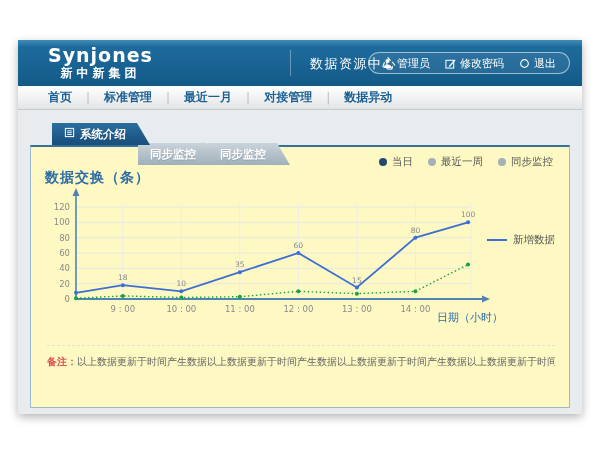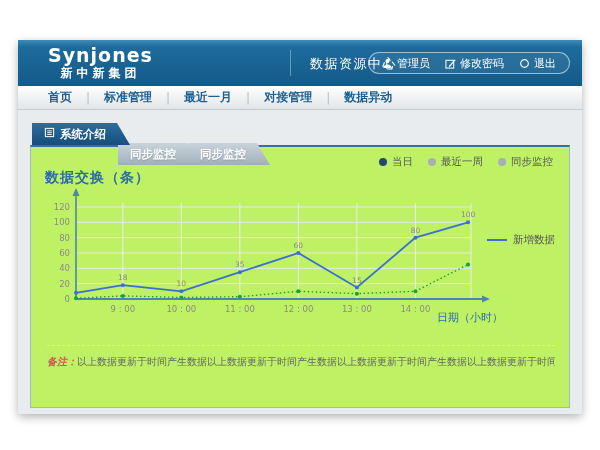--- a/index.html
+++ b/index.html
@@ -32,46 +32,46 @@
   .nav-item { color:#1b5f93; font-weight:bold; cursor:pointer; }
   .nav-sep { color:#b9bfc3; margin:0 14px; }
 
   
   .content { position:relative; height:304px; }
   .tabs { position:absolute; left:14px; top:13px; display:flex; height:22px; }
   .tab { position:relative; height:22px; display:flex; align-items:center; gap:5px;
     color:#fff; font-size:11.5px; font-weight:bold; padding:0 24px 0 12px;
     margin-right:-12px; cursor:pointer; text-shadow:0 1px 1px rgba(0,0,0,.15);
     clip-path:polygon(0 0, calc(100% - 13px) 0, 100% 100%, 0 100%); }
-  .tab.active { background:linear-gradient(#2a6f9f,#174e7c); }
+  .tab.active { background:linear-gradient(#2a6f9f,#174e7c);margin-left:20px; }
   .tab.inactive { background:linear-gradient(#c9d3da,#9fb0bb);margin-top:20px; }
   .tab svg { width:11px; height:11px; }
 
   .card { position:absolute; left:12px; top:35px; width:540px; height:263px;
-    background:#bef264; border:1px solid #9cb9cd; border-top:2px solid #35709f; }
+    background:#fef9c3; border:1px solid #9cb9cd; border-top:2px solid #35709f; }
 
   .radios { position:absolute; top:8px; right:16px; display:flex; gap:15px; }
   .radio { display:flex; align-items:center; gap:5px; font-size:10.5px; color:#555;
     cursor:pointer; }
   .radio .dot { width:8px; height:8px; border-radius:50%; }
 
   .y-title { position:absolute; left:14px; top:22px; color:#2d6da3; font-size:14px;
     font-weight:bold; letter-spacing:1px; }
   #chart { position:absolute; left:10px; top:36px; }
   .series-legend { position:absolute; left:456px; top:86px; display:flex;
     flex-direction:column; gap:9px;align-items:flex-end; }
   .series-item { display:flex; align-items:center; gap:6px; font-size:10.5px; color:#555; }
   .swatch { width:20px; height:0; }
   .x-title { position:absolute; left:406px; top:163px; color:#2d6da3; font-size:11px;
     font-weight:normal; }
 
   .note { position:absolute; left:16px; top:198px; width:508px;
     border-top:1px dashed #e0e0e0; padding-top:9px; font-size:10px; color:#666;
     white-space:nowrap; overflow:hidden; }
-  .note-label { color:#d9534f; font-weight:bold;font-style:italic; }
+  .note-label { color:#d9534f; font-weight:bold; }
 </style>
 </head>
 <body>
 
 <div class="app">
 
   <header>
     <div class="brand">
       <div class="logo-en">Synjones</div>
       <div class="logo-cn">新中新集团</div>

